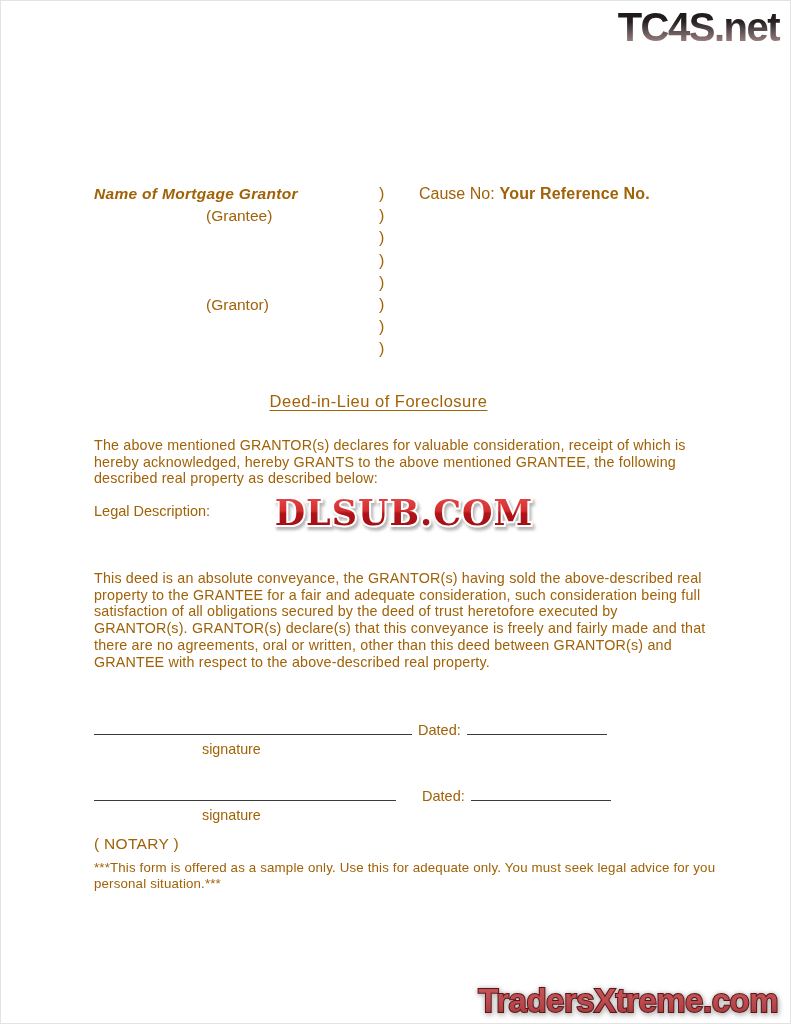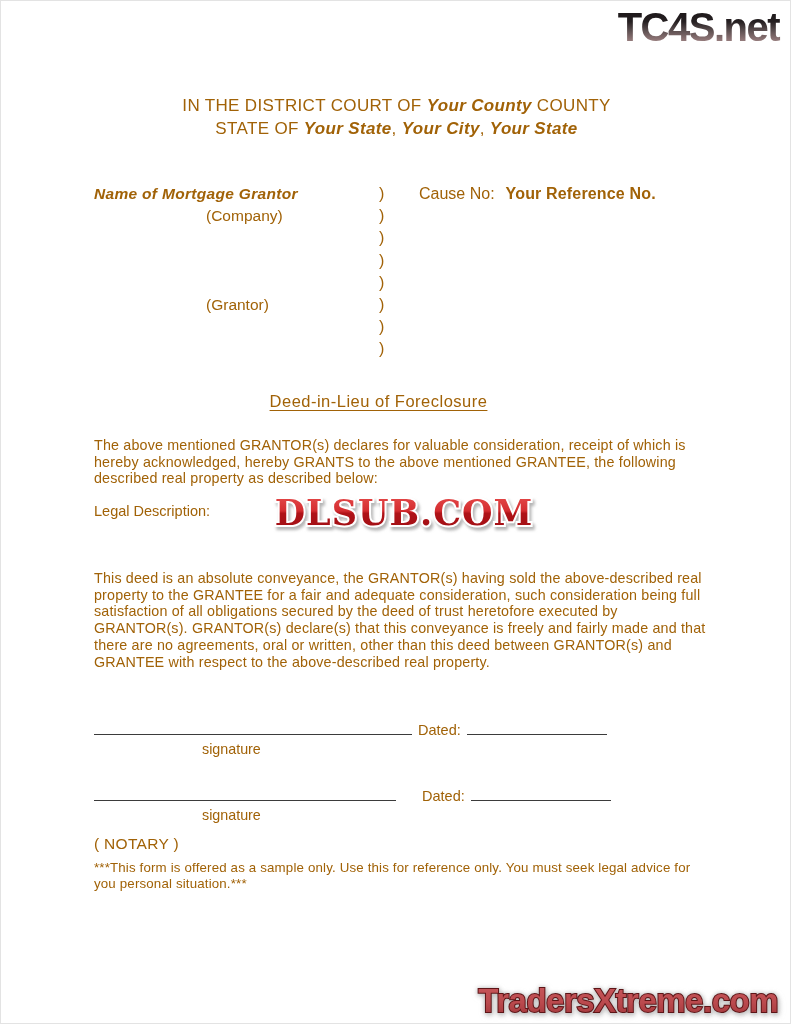--- a/index.html
+++ b/index.html
@@ -37,21 +37,21 @@
   
   .parties { position: absolute; left: 93px; top: 182px; width: 610px; height: 182px; }
   .party-col { position: absolute; left: 0; top: 0; width: 292px; }
   .party-col .row { height: 22.2px; line-height: 22.2px; font-size: 15.5px; }
   .party-name { font-size: 16.5px; font-weight: bold; letter-spacing: 0.02em; }
   .party-name.italic { font-style: italic; }
   .party-role { padding-left: 112px; }
   .paren-col { position: absolute; left: 285px; top: 0; }
   .paren-col span { display: block; height: 22.2px; line-height: 22.2px; font-size: 16px; }
   .cause-line { position: absolute; left: 325px; top: 0; height: 22.2px; line-height: 22.2px; font-size: 16px; white-space: nowrap; }
-  .cause-line .val { font-weight: bold; margin-left: 11px; letter-spacing: 0.01em; }
+  .cause-line .val { font-weight: bold; margin-left: 5px; letter-spacing: 0.01em; }
 
   
   .doc-title {
     position: absolute; top: 391px; left: 0; width: 755px;
     text-align: center; font-size: 16.5px;
     text-decoration: underline; text-underline-offset: 3px;
     letter-spacing: 0.03em;
   }
 
   
@@ -86,29 +86,25 @@
         <stop offset="0%" stop-color="#171314"></stop>
         <stop offset="38%" stop-color="#262022"></stop>
         <stop offset="58%" stop-color="#5c4f50"></stop>
         <stop offset="78%" stop-color="#8d7475"></stop>
         <stop offset="100%" stop-color="#b49c9a"></stop>
       </linearGradient>
     </defs>
     <text x="197" y="38" text-anchor="end" font-family="Liberation Sans, sans-serif" font-size="40" font-weight="bold" letter-spacing="-1.5" fill="url(#gTc)">TC4S.net</text>
   </svg>
 
-  <div class="heading">
-    <div><span>IN THE DISTRICT COURT OF </span><span class="bi">Your County</span><span> COUNTY</span></div>
-    <div><span>STATE OF </span><span class="bi">Your State</span><span>, </span><span class="bi">Your City</span><span>, </span><span class="bi">Your State</span></div>
-  </div>
 
   <div class="parties">
     <div class="party-col">
       <div class="row party-name italic">Name of Mortgage Grantor</div>
-      <div class="row party-role">(Company)</div>
+      <div class="row party-role">(Grantee)</div>
       <div class="row"></div>
       <div class="row"></div>
       <div class="row"></div>
       <div class="row party-role">(Grantor)</div>
     </div>
     <div class="paren-col">
       <span>)</span>
       <span>)</span>
       <span>)</span>
       <span>)</span>
@@ -146,21 +142,21 @@
     <span class="sigline line-sig"></span><span class="dated">Dated:</span><span class="sigline line-date"></span>
     <span class="sig-label">signature</span>
   </div>
 
   <div class="sig-block2">
     <span class="sigline line-sig"></span><span class="dated">Dated:</span><span class="sigline line-date"></span>
     <span class="sig-label">signature</span>
     <div class="notary">( NOTARY )</div>
   </div>
 
-  <p class="disclaimer">***This form is offered as a sample only. Use this for reference only. You must seek legal advice for you personal situation.***</p>
+  <p class="disclaimer">***This form is offered as a sample only. Use this for adequate only. You must seek legal advice for you personal situation.***</p>
 
   <svg class="wm-bottom" width="316" height="42" viewBox="0 0 316 42">
     <defs>
       <linearGradient id="gTr" x1="0" y1="0" x2="0" y2="1">
         <stop offset="0%" stop-color="#c9595d"></stop>
         <stop offset="55%" stop-color="#bb4a4e"></stop>
         <stop offset="100%" stop-color="#9f3438"></stop>
       </linearGradient>
     </defs>
     <text x="312" y="32" text-anchor="end" font-family="Liberation Sans, sans-serif" font-size="33" font-weight="bold" letter-spacing="-0.5" fill="url(#gTr)" stroke="#5d1517" stroke-width="2" paint-order="stroke">TradersXtreme.com</text>

